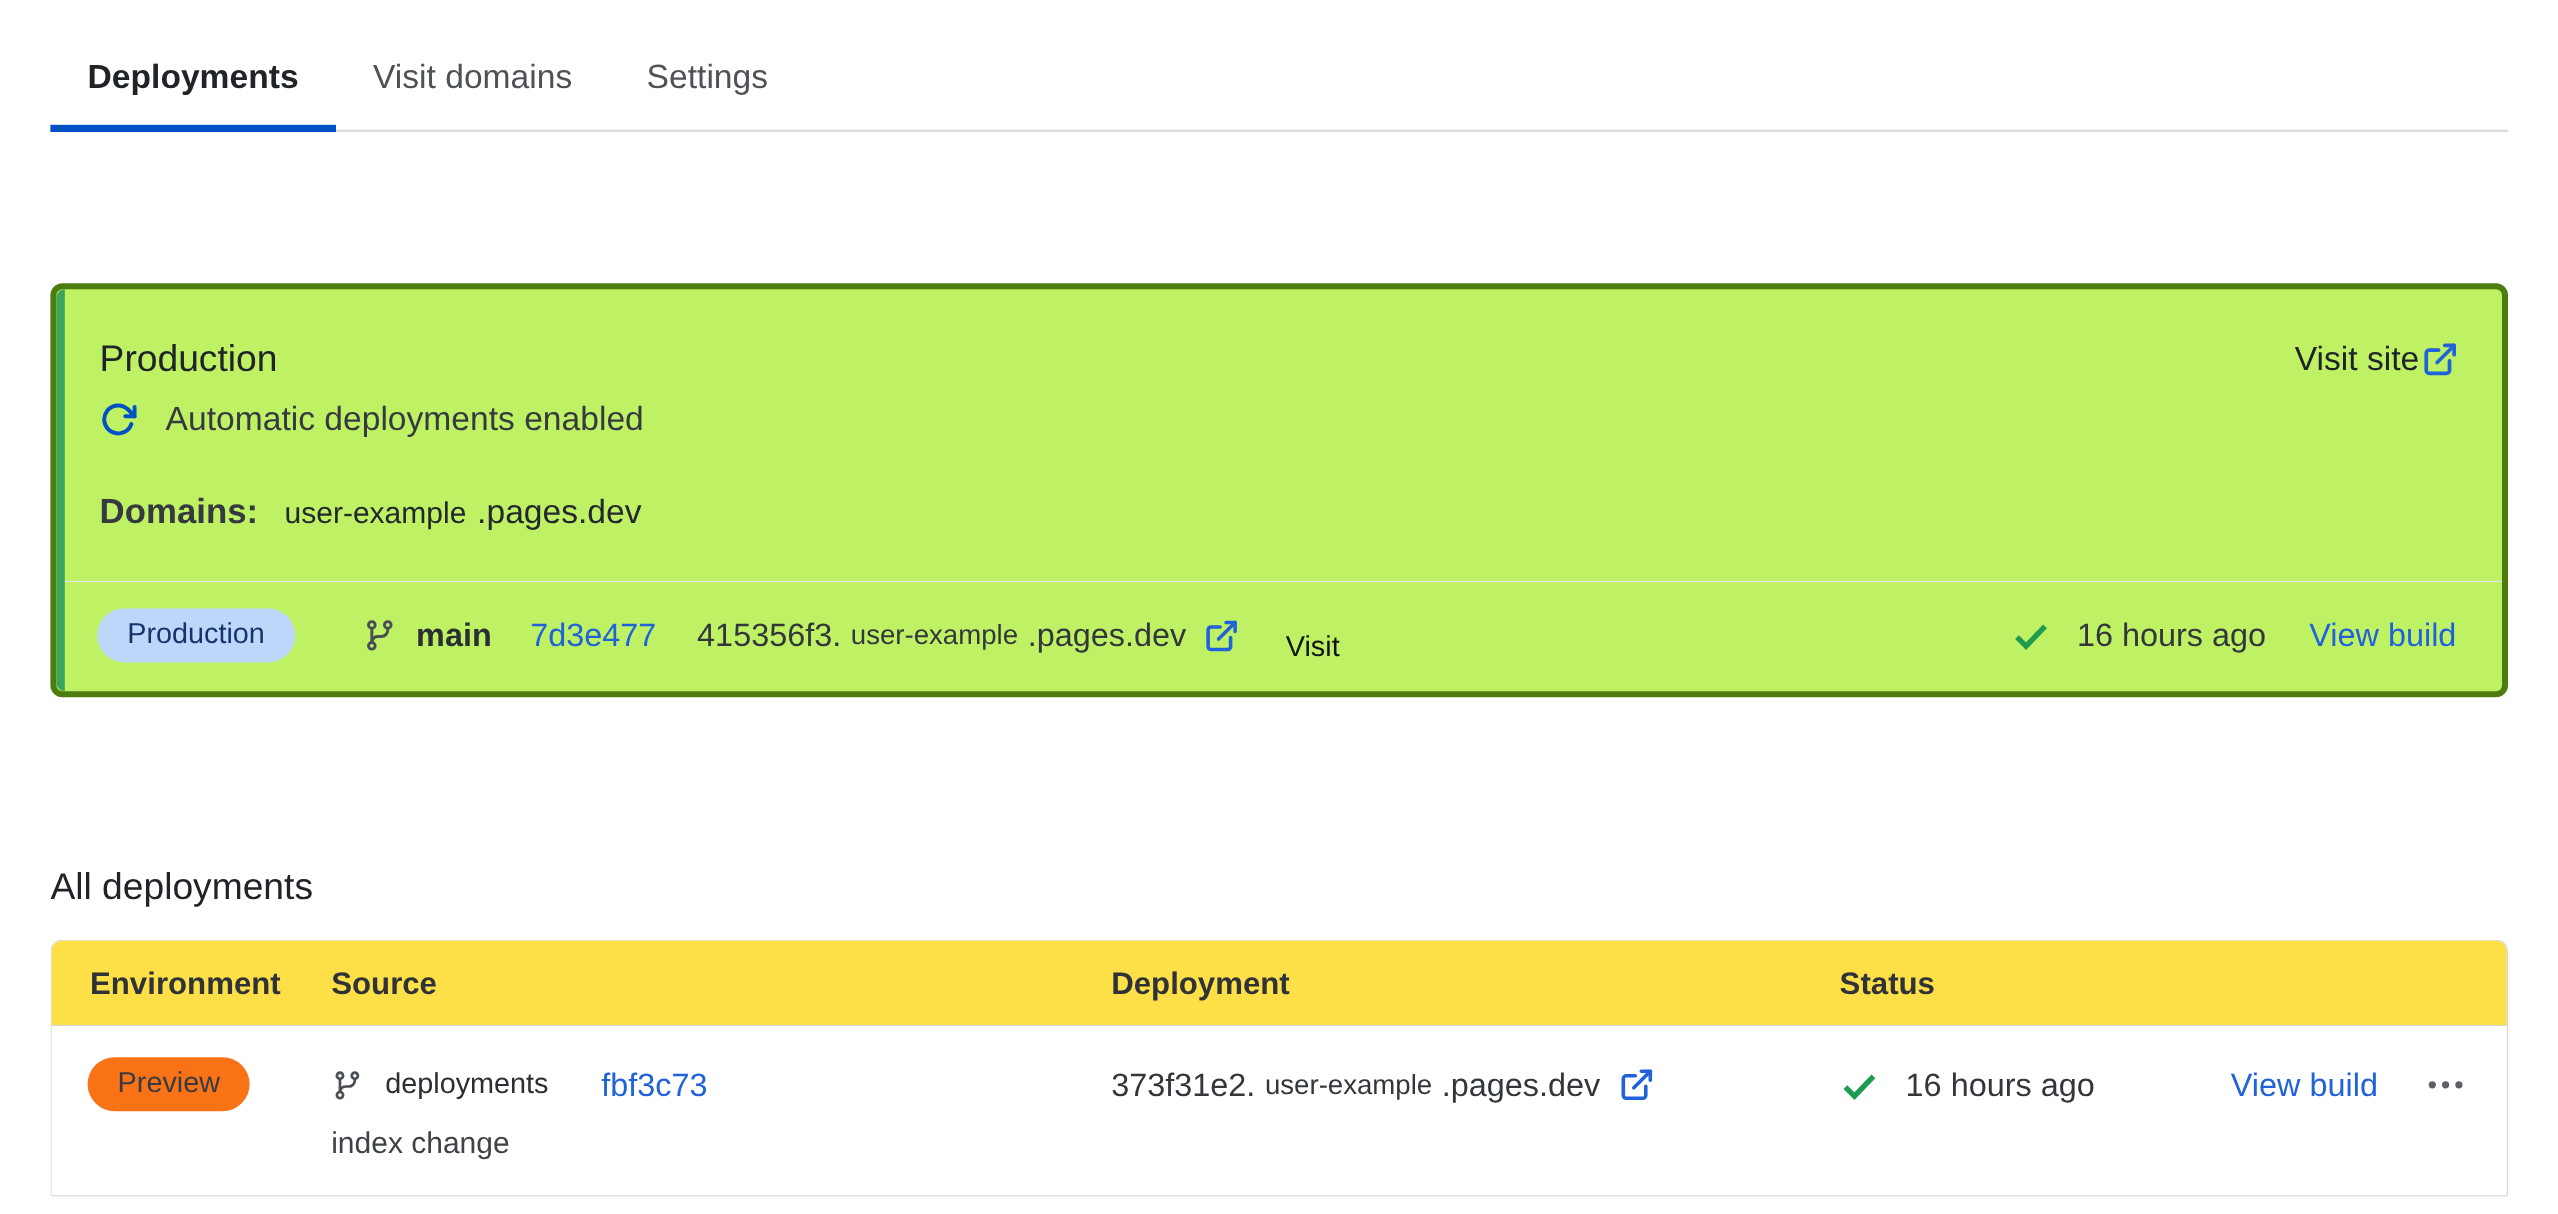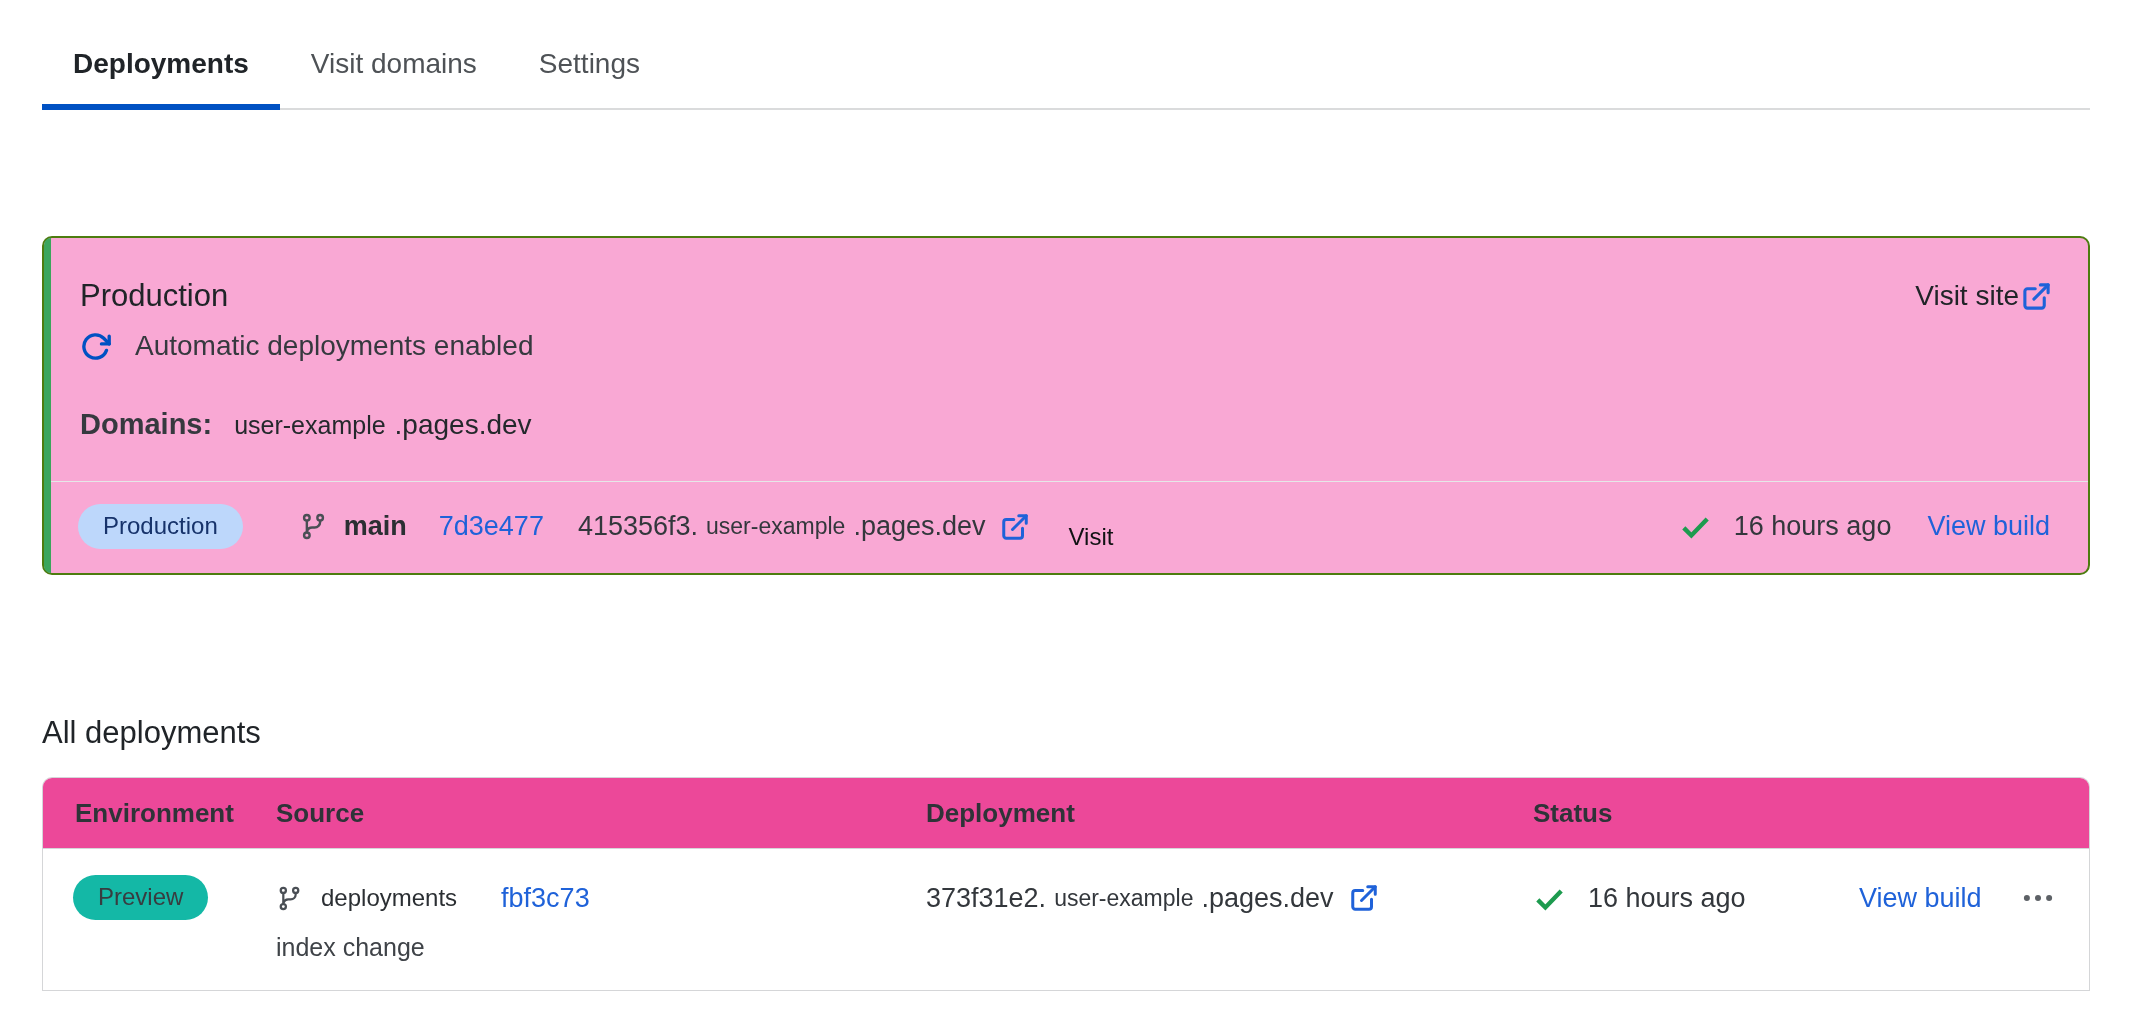--- a/index.html
+++ b/index.html
@@ -11,52 +11,52 @@
   }
   .page { padding: 0 42px; }
 
   
   .tabbar { display: flex; margin-top: 24px; border-bottom: 2px solid #dadbdc; }
   .tab { font-size: 28px; line-height: 36px; padding: 22px 31px 26px; color: #4e5256; position: relative; cursor: pointer; white-space: nowrap; }
   .tab.active { color: #202428; font-weight: bold; }
   .tab.active::after { content:""; position:absolute; left:0; right:0; bottom:-2px; height:6px; background:#0051c3; }
 
   
-  .prod-card { margin-top: 126px; border: 2px solid #4d7c0f; border-radius: 10px; position: relative; padding: 40px 36px 0 36px; background: #f9a8d4; }
+  .prod-card { margin-top: 126px; border: 5px solid #4d7c0f; border-radius: 10px; position: relative; padding: 40px 36px 0 36px; background: #bef264; }
   .green-strip { position:absolute; left:0; top:0; bottom:0; width:7px; background:#3ba55d; border-radius:10px 0 0 10px; }
   .card-head { display:flex; justify-content:space-between; align-items:center; }
   .card-title { font-size: 31px; color: #202428; }
   .visit-site { display:flex; align-items:center; gap:2px; font-size:28px; color:#202428; cursor:pointer; }
   .auto-row { margin-top: 16px; display:flex; align-items:center; gap: 24px; font-size: 28px; color:#36393f; }
   .domains-row { margin-top: 46px; display:flex; align-items: baseline; }
   .domains-label { font-size: 29px; font-weight: bold; color: #36393f; }
   .domain-project { font-size: 25px; margin-left: 22px; color: #24282c; }
   .domain-suffix { font-size: 28px; margin-left: 9px; color: #24282c; }
 
   .prod-row { margin: 40px -36px 0 -36px; border-top: 1px solid #e6e7e8; padding: 22px 38px 24px 34px; display: flex; align-items: center; }
   .badge { display:inline-block; font-size:24px; line-height:28px; padding: 8px 25px 9px; border-radius: 24px; white-space: nowrap; }
   .badge.production { background:#bdd7fb; color:#17336b; }
-  .badge.preview { background:#14b8a6; color:#383c40; }
+  .badge.preview { background:#f97316; color:#383c40; }
   .git-group { display:flex; align-items:center; margin-left: 56px; }
   .branch-name { font-weight: bold; font-size: 27px; color:#2b2f33; margin-left: 16px; }
   .commit-link { font-size: 27px; color:#1f62d9; margin-left: 32px; cursor:pointer; }
   .url-group { display:flex; align-items:center; margin-left: 34px; cursor:pointer; }
   .url-prefix, .url-suffix { font-size: 27px; color:#33373c; }
   .url-project { font-size: 23px; color:#33373c; margin: 0 8px; }
   .url-group .icon { margin-left: 15px; }
   .note { margin-left: 38px; font-size: 24px; color: #111214; position: relative; top: 10px; }
   .row-right { margin-left: auto; display: flex; align-items: center; }
   .time-text { font-size: 27px; color:#33373c; margin-left: 22px; }
   .view-build { font-size: 27px; color:#1f62d9; margin-left: 36px; cursor:pointer; white-space:nowrap; }
 
   
   .section-heading { margin-top: 140px; font-size: 31px; color: #202428; }
   .deploy-table { margin-top: 26px; border: 1px solid #d5d6d8; border-bottom: none; border-radius: 10px 10px 0 0; }
   .thead, .trow { display: grid; grid-template-columns: 233px 650px 607px 290px 197px 1fr; }
-  .thead { align-items: center; height: 71px; background: #ec4899; border-bottom: 1px solid #d5d6d8; font-size: 26px; font-weight: bold; color: #2f3338; border-radius: 9px 9px 0 0; }
+  .thead { align-items: center; height: 71px; background: #fde047; border-bottom: 1px solid #d5d6d8; font-size: 26px; font-weight: bold; color: #2f3338; border-radius: 9px 9px 0 0; }
   .th-env { padding-left: 32px; }
   .trow { padding-top: 26px; border-bottom: 1px solid #d5d6d8; align-items: start; }
   .td-env { padding-left: 30px; }
   .firstline { display:flex; align-items:center; height: 46px; }
   .src-branch { font-size: 24px; color:#2b2f33; margin-left: 18px; }
   .src-commit { font-size: 27px; color:#1f62d9; margin-left: 44px; cursor:pointer; }
   .src-message { font-size: 25px; color: #3f4348; margin-top: 12px; padding-bottom: 28px; }
   .td-build { padding-left: 36px; }
   .td-more { padding-left: 0px; cursor: pointer; }
 

